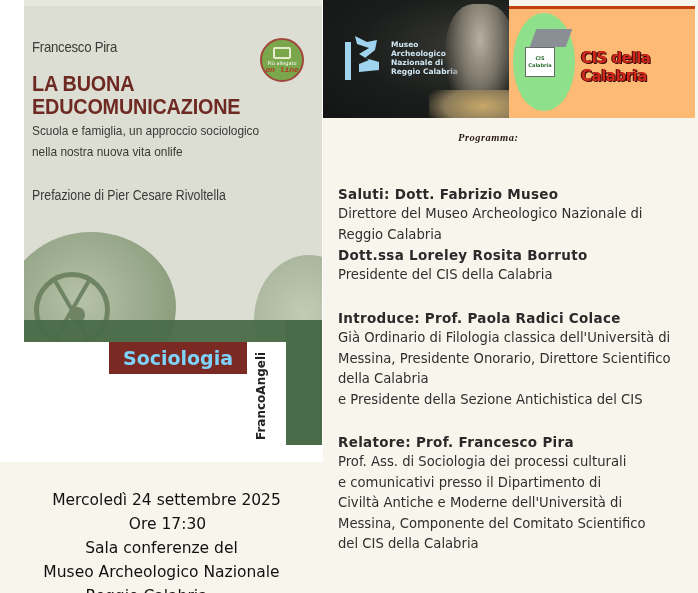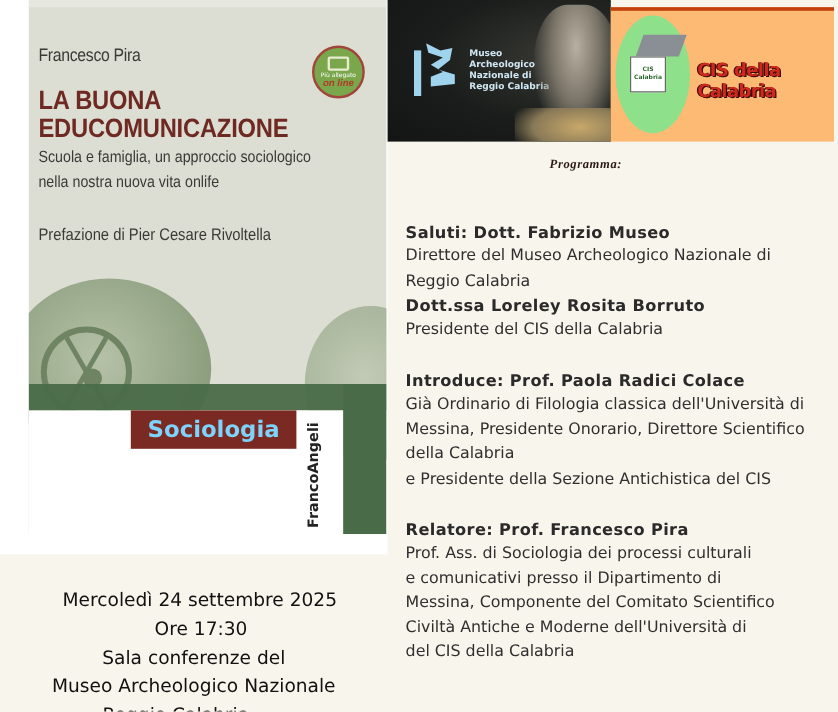--- a/index.html
+++ b/index.html
@@ -10,21 +10,21 @@
   .cover-wrap { position: absolute; left: 0; top: 0; width: 323px; height: 462px; background: #ffffff; }
   .cover { position: absolute; left: 24px; top: 0; width: 298px; height: 445px; background: #dcded4; overflow: hidden; }
   .cover-topline { position: absolute; left: 0; top: 0; width: 100%; height: 6px; background: #e6e8df; }
   .author { position: absolute; left: 8px; top: 38px; font-family: "Liberation Sans", sans-serif; font-size: 15px; color: #3a3a36; letter-spacing: -0.3px; transform: scaleX(0.88); transform-origin: left; }
   .title { position: absolute; left: 8px; top: 72px; font-family: "Liberation Sans", sans-serif; font-weight: bold; font-size: 22px; line-height: 23px; color: #6e2a22; transform: scaleX(0.9); transform-origin: left; letter-spacing: -0.2px; }
   .subtitle { position: absolute; left: 8px; top: 120px; font-family: "Liberation Sans", sans-serif; font-size: 13.5px; line-height: 21px; color: #3a3a36; transform: scaleX(0.88); transform-origin: left; white-space: nowrap; }
   .preface { position: absolute; left: 8px; top: 187px; font-family: "Liberation Sans", sans-serif; font-size: 14px; color: #3a3a36; transform: scaleX(0.88); transform-origin: left; white-space: nowrap; }
   .badge { position: absolute; left: 236px; top: 38px; width: 44px; height: 44px; border-radius: 50%; background: #7aa64c; border: 2px solid #a0463a; display: flex; flex-direction: column; align-items: center; justify-content: center; }
   .badge-screen { width: 18px; height: 12px; border: 2px solid #e8eccf; border-radius: 2px; margin-bottom: 1px; }
   .badge-t1 { font-size: 5px; color: #fff; line-height: 6px; }
-  .badge-t2 { font-family: Liberation Sans, sans-serif; font-style: italic; font-size: 8px; color: #b03a26; line-height: 8px; font-weight: bold; }
+  .badge-t2 { font-family: Liberation Mono, monospace; font-style: italic; font-size: 8px; color: #b03a26; line-height: 8px; font-weight: bold; }
 
   .coin { position: absolute; border-radius: 50%; background: radial-gradient(circle at 45% 45%, #b6c2a8 0%, #98a88a 55%, #7f9271 100%); }
   .coin.big { left: -18px; top: 232px; width: 170px; height: 150px; }
   .coin.small { left: 230px; top: 255px; width: 110px; height: 130px; opacity: .7; }
   .wheel { position: absolute; left: 28px; top: 40px; width: 76px; height: 76px; border: 5px solid #6f8463; border-radius: 50%; }
   .wheel::before, .wheel::after { content: ""; position: absolute; left: 50%; top: 0; width: 4px; height: 100%; background: #6f8463; transform: translateX(-50%) rotate(30deg); }
   .wheel::after { transform: translateX(-50%) rotate(-30deg); }
   .hub { position: absolute; left: 30px; top: 30px; width: 16px; height: 16px; border-radius: 50%; background: #6f8463; }
 
   .green-band { position: absolute; left: 0; top: 320px; width: 298px; height: 22px; background: #4a6b48; opacity: .95; }
@@ -155,17 +155,17 @@
     <div class="p">Già Ordinario di Filologia classica dell'Università di</div>
     <div class="p">Messina, Presidente Onorario, Direttore Scientifico</div>
     <div class="p">della Calabria</div>
     <div class="p">e Presidente della Sezione Antichistica del CIS</div>
   </div>
 
   <div class="blk b3">
     <div class="h">Relatore: Prof. Francesco Pira</div>
     <div class="p">Prof. Ass. di Sociologia dei processi culturali</div>
     <div class="p">e comunicativi  presso il Dipartimento di</div>
+    <div class="p">Civiltà Antiche e Moderne dell'Università di</div>
     <div class="p">Messina,  Componente del Comitato Scientifico</div>
-    <div class="p">Civiltà Antiche e Moderne dell'Università di</div>
     <div class="p">del CIS della Calabria</div>
   </div>
 </div>
 
 </body></html>

